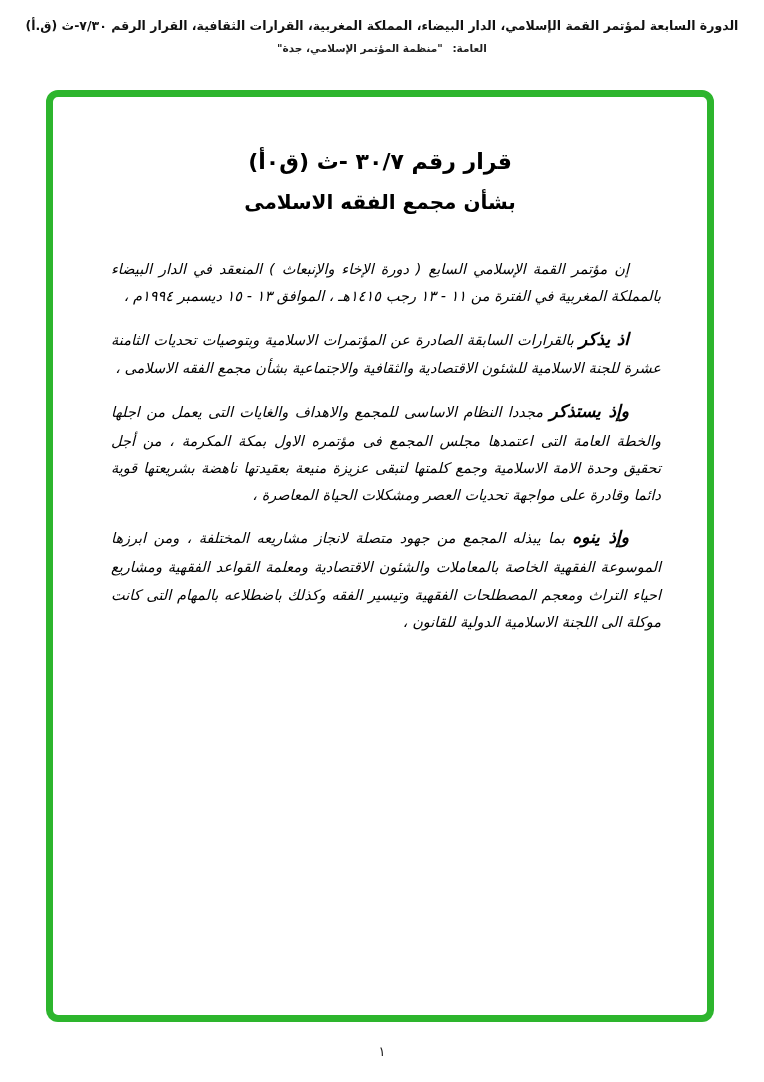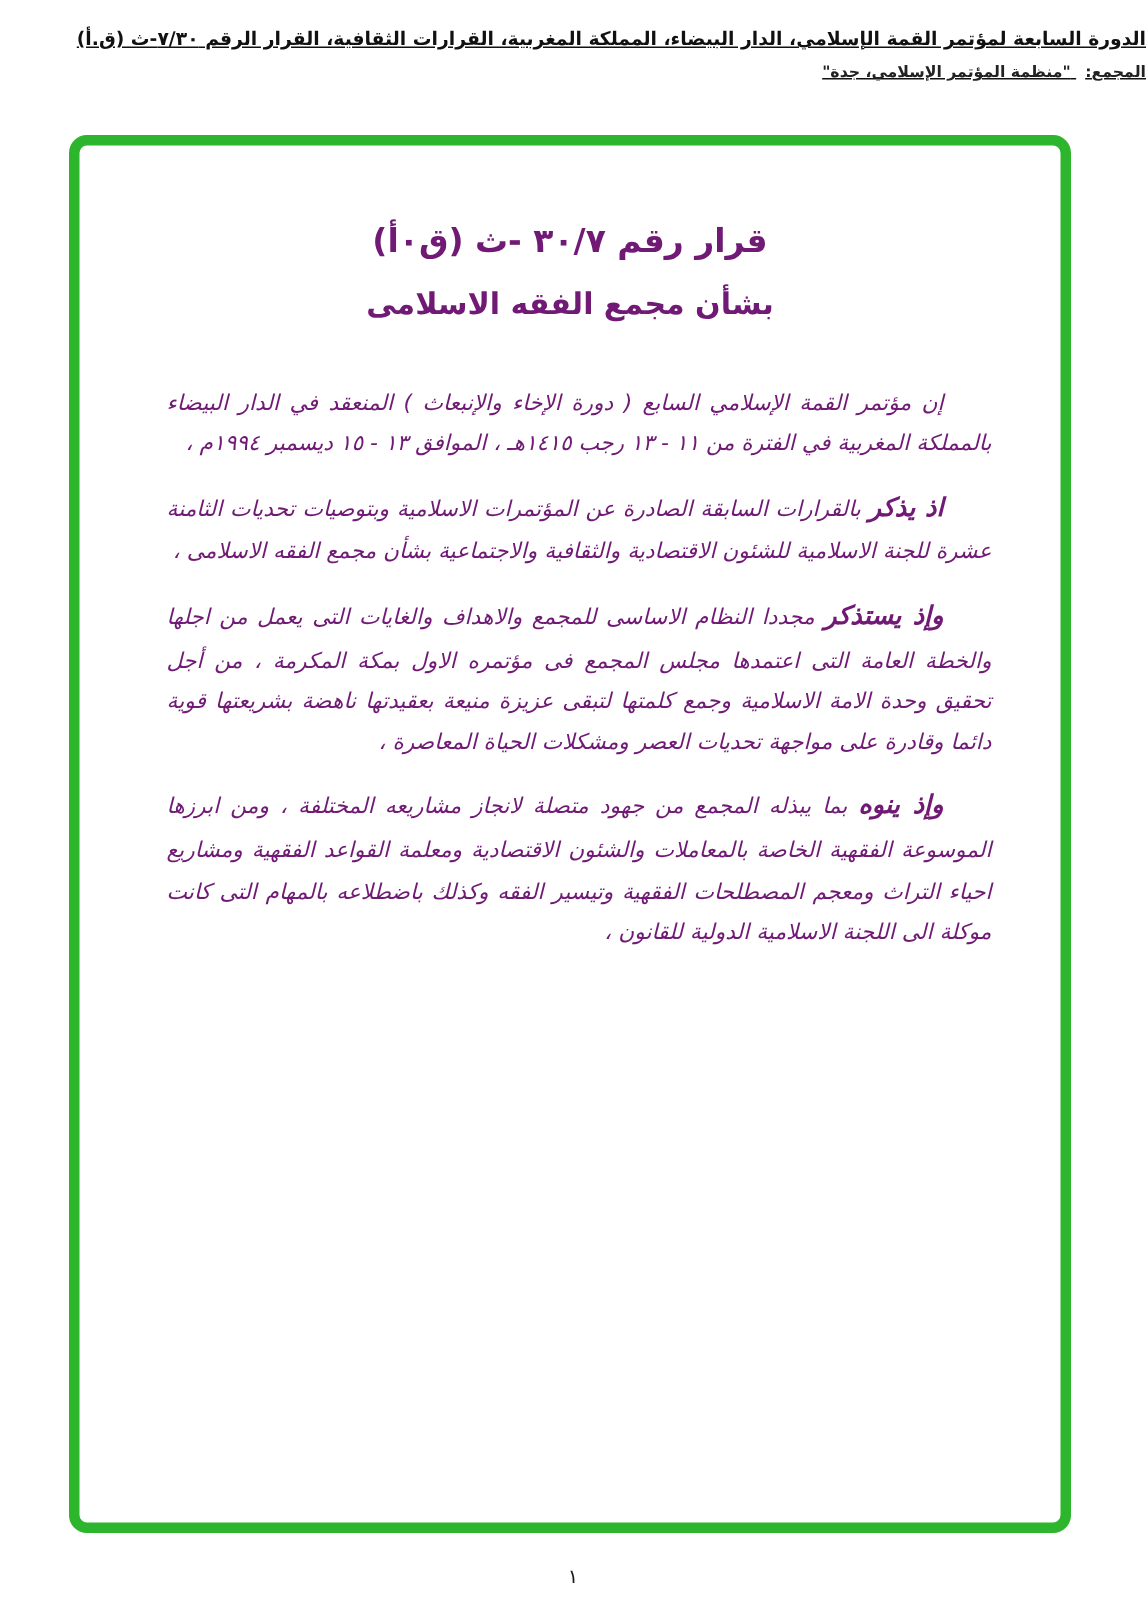--- a/index.html
+++ b/index.html
@@ -12,23 +12,23 @@
     font-family: "DejaVu Sans", sans-serif;
     overflow: hidden;
   }
 
   
   .catalog-header {
     position: absolute;
     top: 18px;
     left: 0;
     right: 0;
+    text-align: center;
     direction: rtl;
     color: #111111;
-    text-decoration: underline;
   }
   .catalog-line1 {
     font-size: 12.5px;
     font-weight: bold;
     letter-spacing: 0.2px;
   }
   .catalog-line2 {
     margin-top: 9px;
     font-size: 10.5px;
     font-weight: bold;
@@ -45,21 +45,21 @@
     height: 932px;
     border: 7px solid #2db52d;
     border-radius: 12px;
     background: #ffffff;
     box-sizing: border-box;
   }
 
   
   .doc-page {
     direction: rtl;
-    color: #701a75;
+    color: #000000;
     padding: 52px 46px 0 46px;
   }
   .doc-title {
     text-align: center;
     font-weight: bold;
     margin-bottom: 42px;
   }
   .doc-title .t1 {
     font-size: 22px;
     margin-bottom: 16px;
@@ -96,21 +96,21 @@
     color: #1b1b1b;
     direction: rtl;
   }
 </style>
 </head>
 <body>
 
 <div class="catalog-header" dir="rtl" lang="ar">
   <div class="catalog-line1">الدورة السابعة لمؤتمر القمة الإسلامي، الدار البيضاء، المملكة المغربية، القرارات الثقافية، القرار الرقم ٧/٣٠-ث (ق.أ)</div>
   <div class="catalog-line2">
-    <span class="src-label">المجمع:</span>
+    <span class="src-label">العامة:</span>
     <span>"منظمة المؤتمر الإسلامي، جدة"</span>
   </div>
 </div>
 
 <div class="scan-frame" style="border-color: rgb(45, 181, 45);">
   <div class="doc-page" dir="rtl" lang="ar">
 
     <div class="doc-title">
       <div class="t1">قرار رقم ٣٠/٧ -ث (ق٠أ)</div>
       <div class="t2">بشأن مجمع الفقه الاسلامى</div>

